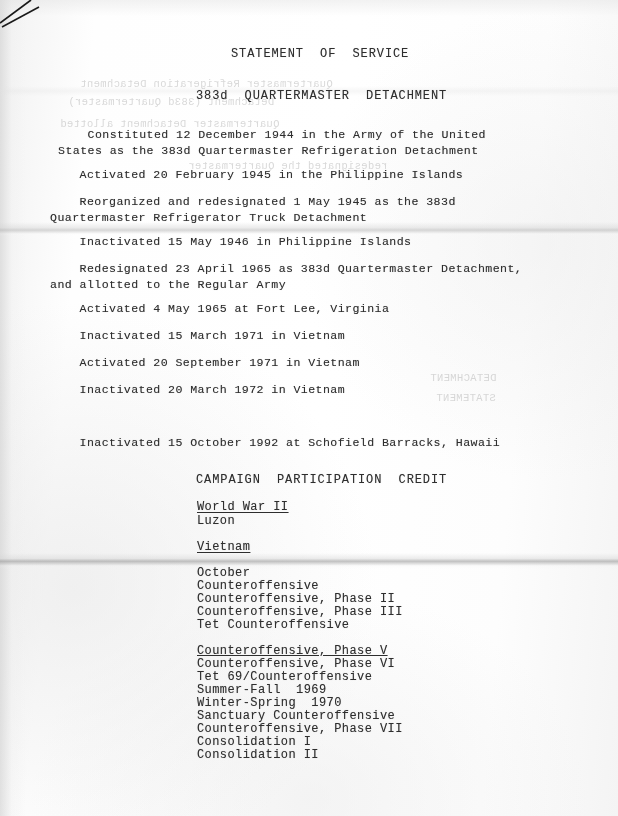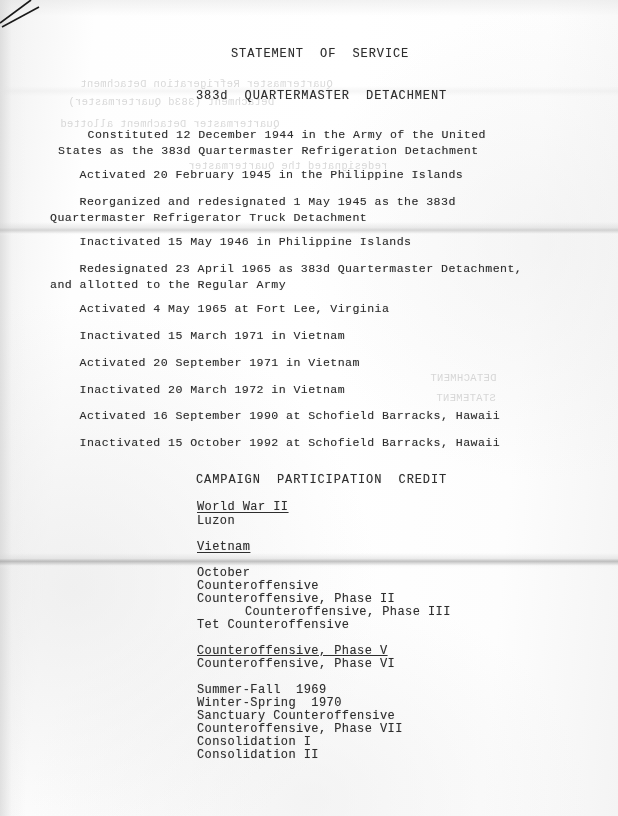--- a/index.html
+++ b/index.html
@@ -186,39 +186,39 @@
 <span>and allotted to the Regular Army</span></div>
 
     <div class="block" style="left:50px; top:301px;"><span>    Activated 4 May 1965 at Fort Lee, Virginia</span></div>
 
     <div class="block" style="left:50px; top:328px;"><span>    Inactivated 15 March 1971 in Vietnam</span></div>
 
     <div class="block" style="left:50px; top:355px;"><span>    Activated 20 September 1971 in Vietnam</span></div>
 
     <div class="block" style="left:50px; top:382px;"><span>    Inactivated 20 March 1972 in Vietnam</span></div>
 
-    <div class="block" style="left:50px; top:408px;"><span>    Activated 16 September 1990 at Schofield Barracks, Hawaii</span></div>
 
     <div class="block" style="left:50px; top:435px;"><span>    Inactivated 15 October 1992 at Schofield Barracks, Hawaii</span></div>
 
     <div class="line heading" style="left:196px; top:474px;">CAMPAIGN  PARTICIPATION  CREDIT</div>
 
     <div class="line underlined" style="left:197px; top:501px;">World War II</div>
 
     <div class="line" style="left:197px; top:515px;">Luzon</div>
 
     <div class="line underlined" style="left:197px; top:541px;">Vietnam</div>
 
     <div class="line" style="left:197px; top:567px;">October</div>
     <div class="line" style="left:197px; top:580px;">Counteroffensive</div>
     <div class="line" style="left:197px; top:593px;">Counteroffensive, Phase II</div>
-    <div class="line" style="left:197px; top:606px;margin-left:48px;">Counteroffensive, Phase III</div>
+    <div class="line" style="left:197px; top:606px;">Counteroffensive, Phase III</div>
     <div class="line" style="left:197px; top:619px;">Tet Counteroffensive</div>
     <div class="line" style="left:197px; top:645px;text-decoration:underline;">Counteroffensive, Phase V</div>
     <div class="line" style="left:197px; top:658px;">Counteroffensive, Phase VI</div>
+    <div class="line" style="left:197px; top:671px;">Tet 69/Counteroffensive</div>
     <div class="line" style="left:197px; top:684px;">Summer-Fall  1969</div>
     <div class="line" style="left:197px; top:697px;">Winter-Spring  1970</div>
     <div class="line" style="left:197px; top:710px;">Sanctuary Counteroffensive</div>
     <div class="line" style="left:197px; top:723px;">Counteroffensive, Phase VII</div>
     <div class="line" style="left:197px; top:736px;">Consolidation I</div>
     <div class="line" style="left:197px; top:749px;">Consolidation II</div>
 
   </div>
 </div>
 

